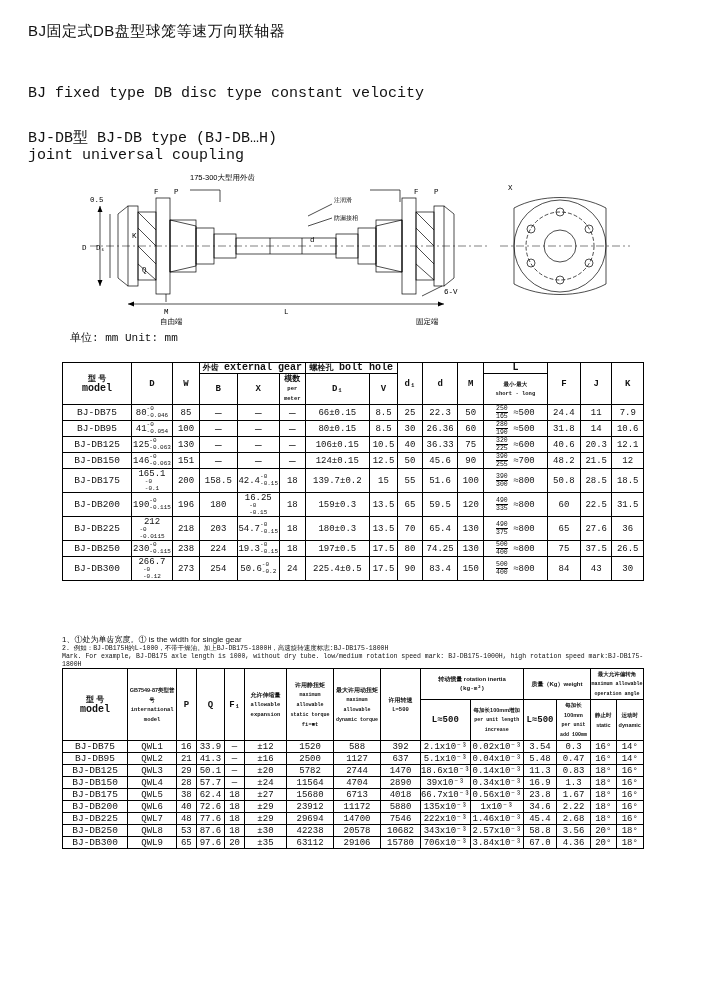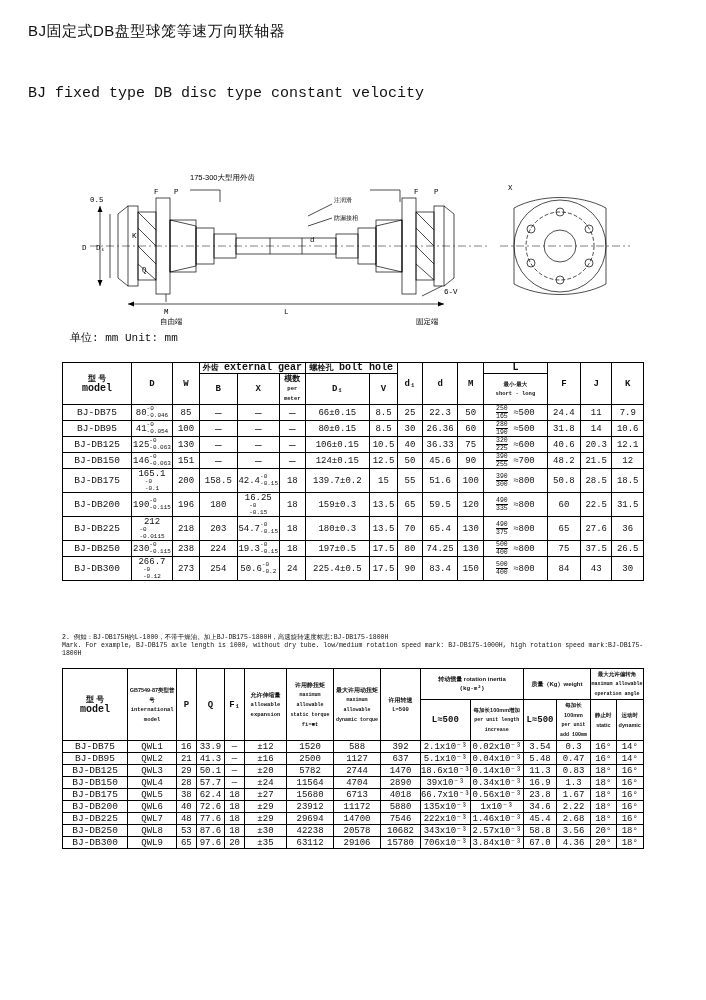--- a/index.html
+++ b/index.html
@@ -43,21 +43,23 @@
   .dash{font-size:11px;}
 </style>
 </head>
 <body>
 
 <div class="page">
 
   <div class="title-block">
     <div class="title-cn">BJ固定式DB盘型球笼等速万向联轴器</div>
     <div class="title-en">BJ fixed type DB disc type constant velocity</div>
+    <div class="title-en">joint universal coupling</div>
   </div>
+  <div class="subtitle">BJ-DB型 BJ-DB type (BJ-DB…H)</div>
 
   <div class="drawing">
     <svg width="570" height="160" viewBox="0 0 570 160">
       <g stroke="#000" fill="none" stroke-width="0.7">
 
         <line x1="20" y1="78" x2="420" y2="78" stroke-dasharray="8,3,2,3" stroke-width="0.5"></line>
         <line x1="430" y1="78" x2="560" y2="78" stroke-dasharray="8,3,2,3" stroke-width="0.5"></line>
 
         <rect x="58" y="38" width="10" height="80"></rect>
         <rect x="68" y="44" width="18" height="68"></rect>
@@ -346,20 +348,21 @@
         <td>150</td>
         <td><span class="fracline"><span class="num">500</span><span class="den">400</span></span> <span>≈800</span></td>
         <td>84</td>
         <td>43</td>
         <td>30</td>
       </tr>
     </tbody>
   </table>
 
   <div class="notes">
+    <div class="n1">1、①处为单齿宽度。① is the width for single gear</div>
     <div>2. 例如：BJ-DB175H的L-1000，不带干燥油。加上BJ-DB175-1800H，高速旋转速度标志:BJ-DB175-1800H</div>
     <div>Mark. For example, BJ-DB175 axle length is 1000, without dry tube. low/medium rotation speed mark: BJ-DB175-1000H, high rotation speed mark:BJ-DB175-1800H</div>
   </div>
 
   <table class="t2">
     <thead>
       <tr class="hdr">
         <th rowspan="2" style="width:72px">
           <span class="cn">型 号</span>
           <span class="en">model</span>

